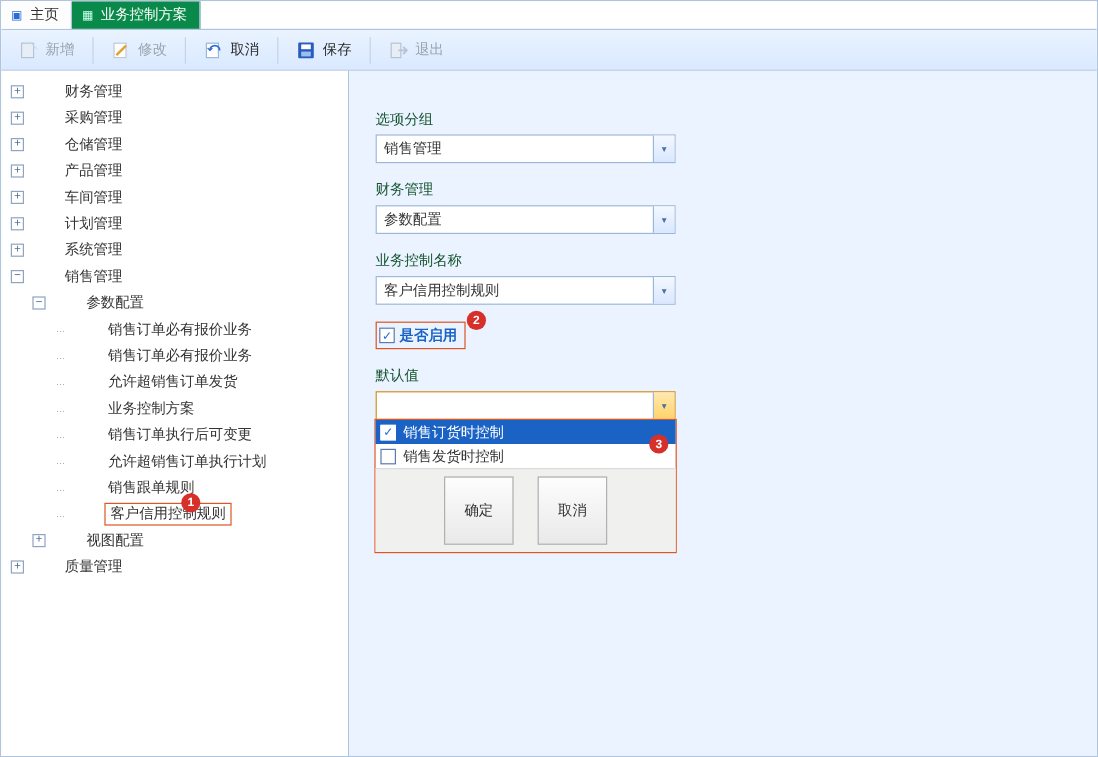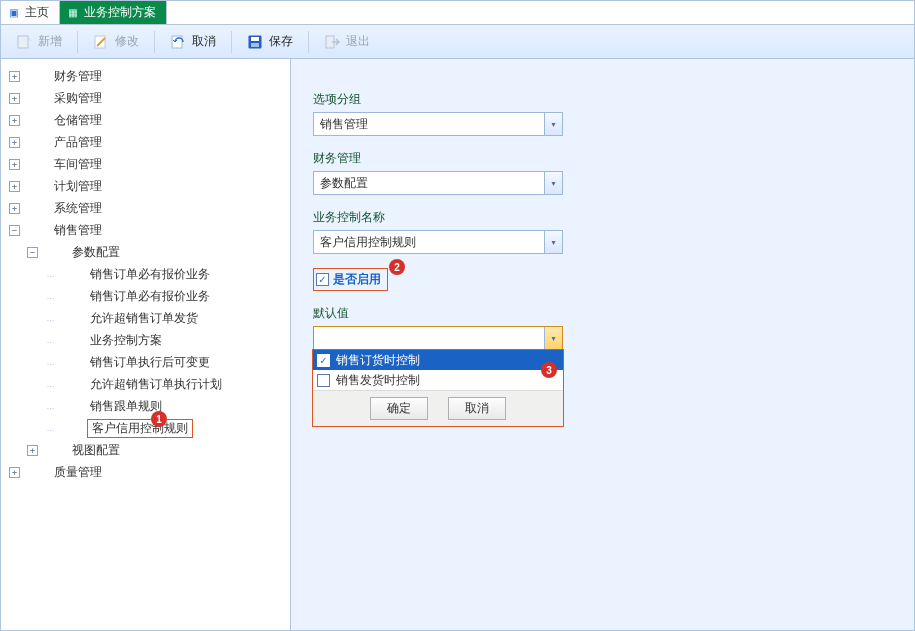--- a/index.html
+++ b/index.html
@@ -219,21 +219,21 @@
   .dd-item.selected { background: #1a63c5; color: #fff; }
   .dd-btns {
     display: flex; justify-content: center; gap: 20px;
     padding: 6px 0;
     background: #f0f0ee;
     border-top: 1px solid #dcdcdc;
   }
   .dd-btn {
     border: 1px solid #b0b0b0;
     background: linear-gradient(#fdfdfd,#e9e9e9);
-    padding: 2px 16px;
+    padding: 19px 16px;
     font-size: 12px;
     cursor: pointer;
   }
 </style>
 </head>
 <body>
 
 <div class="tabs">
   <div class="tab">
     <span class="ico">▣</span>

